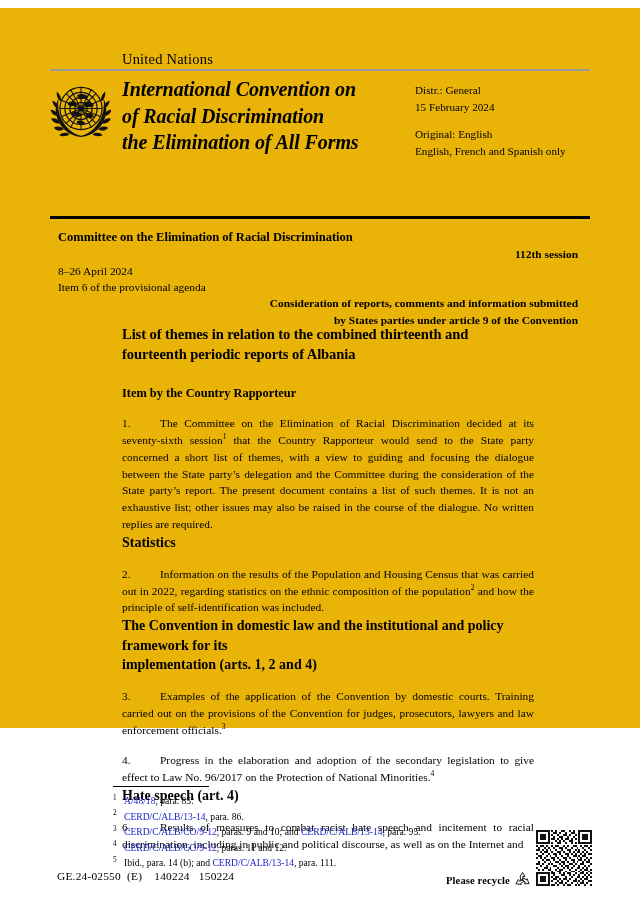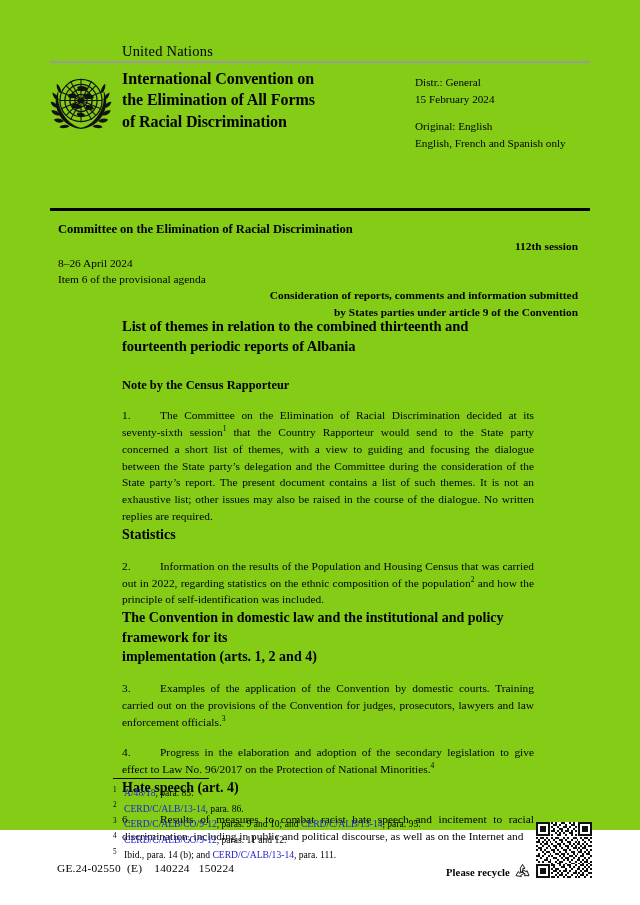--- a/index.html
+++ b/index.html
@@ -10,24 +10,24 @@
   body {
     width: 640px;
     height: 905px;
     position: relative;
     font-family: "Liberation Serif", serif;
     color: #000000;
     overflow: hidden;
   }
   .page {
     position: absolute;
-    left: 0; top: 0;
+    left: 0; top: 8px;
     width: 640px;
-    height: 830px;
-    background: #84cc16;
+    height: 720px;
+    background: #eab308;
   }
 
   
   .masthead {
     position: absolute;
     left: 50px;
     top: 36px;
     width: 540px;
   }
   .masthead-top {
@@ -76,23 +76,24 @@
     flex: 0 0 72px;
     padding-top: 4px;
   }
   .title-cell {
     flex: 1 1 auto;
     padding-right: 8px;
   }
   .conv-title {
     font-family: "Liberation Serif", serif;
     font-weight: bold;
-    font-size: 16px;
+    font-size: 20px;
     line-height: 1.33;
     letter-spacing: -0.1px;
+    font-style: italic;
   }
   .distr-cell {
     width: 175px;
     flex: 0 0 175px;
     padding-top: 6px;
     font-size: 11.2px;
     line-height: 1.48;
   }
   .distr-gap { height: 11px; }
 
@@ -281,22 +282,22 @@
           <path d="M36 52 C42 50 49 52 52 57 C47 61 39 60 35 56 Z"></path>
           <path d="M58 54 C64 52 70 55 71 59 C66 63 60 62 57 58 Z"></path>
           <path d="M44 66 C49 64 55 66 57 70 C52 73 46 72 43 69 Z"></path>
         </g>
       </svg>
     </div>
 
     <div class="title-cell">
       <div class="conv-title">
         <div>International Convention on</div>
+        <div>of Racial Discrimination</div>
         <div>the Elimination of All Forms</div>
-        <div>of Racial Discrimination</div>
       </div>
     </div>
 
     <div class="distr-cell">
       <div>Distr.: General</div>
       <div>15 February 2024</div>
       <div class="distr-gap"></div>
       <div>Original: English</div>
       <div>English, French and Spanish only</div>
     </div>
@@ -313,21 +314,21 @@
     <div class="c-b">by States parties under article 9 of the Convention</div>
   </div>
 
   <div class="content">
 
     <div class="doc-title">
       <div>List of themes in relation to the combined thirteenth and</div>
       <div>fourteenth periodic reports of Albania</div>
     </div>
 
-    <div class="note-head">Note by the Census Rapporteur</div>
+    <div class="note-head">Item by the Country Rapporteur</div>
 
     <p class="para"><span class="pnum">1.</span><span>The Committee on the Elimination of Racial Discrimination decided at its seventy-sixth session</span><sup>1</sup><span> that the Country Rapporteur would send to the State party concerned a short list of themes, with a view to guiding and focusing the dialogue between the State party’s delegation and the Committee during the consideration of the State party’s report. The present document contains a list of such themes. It is not an exhaustive list; other issues may also be raised in the course of the dialogue. No written replies are required.</span></p>
 
     <div class="sec-head">Statistics</div>
 
     <p class="para"><span class="pnum">2.</span><span>Information on the results of the Population and Housing Census that was carried out in 2022, regarding statistics on the ethnic composition of the population</span><sup>2</sup><span> and how the principle of self-identification was included.</span></p>
 
     <div class="sec-head">
       <div>The Convention in domestic law and the institutional and policy framework for its</div>
       <div>implementation (arts. 1, 2 and 4)</div>

